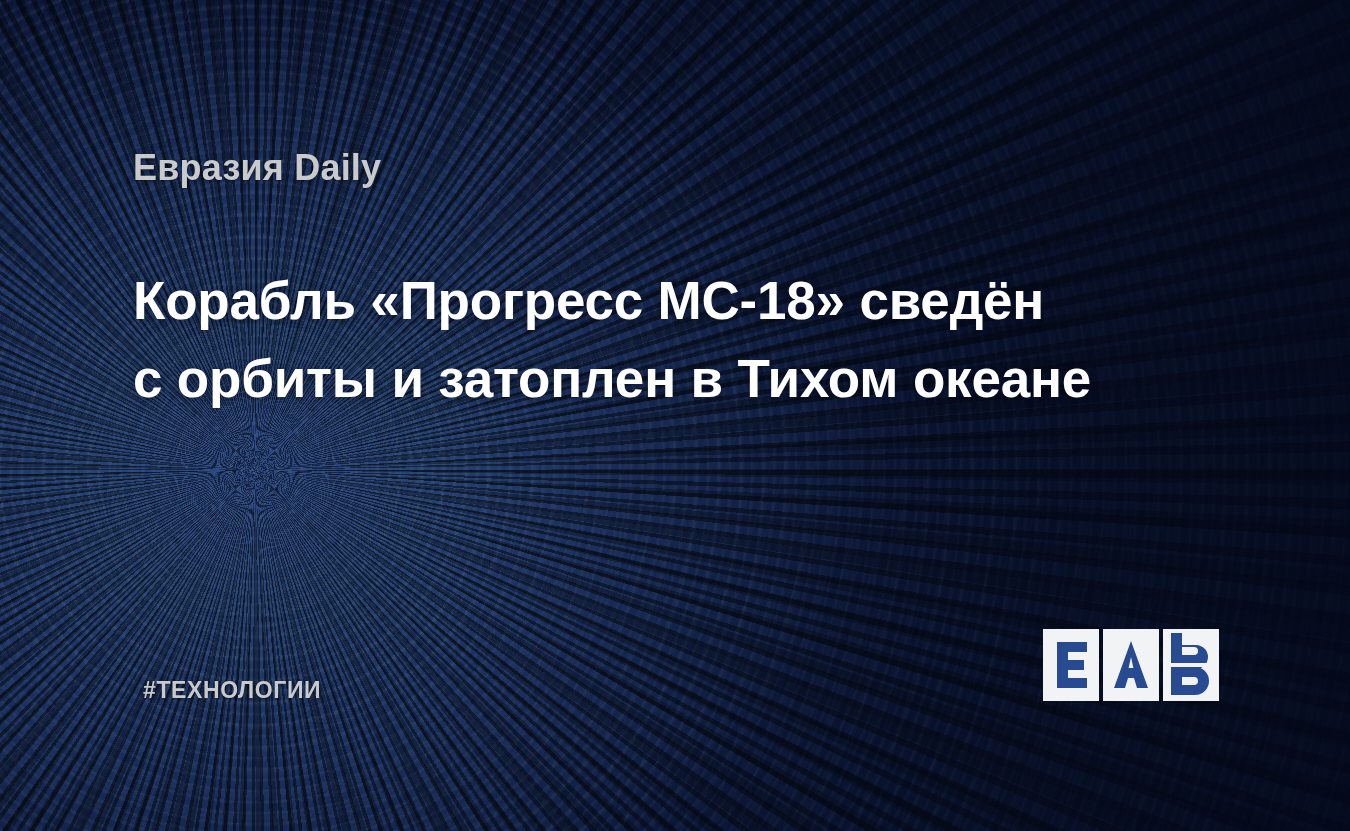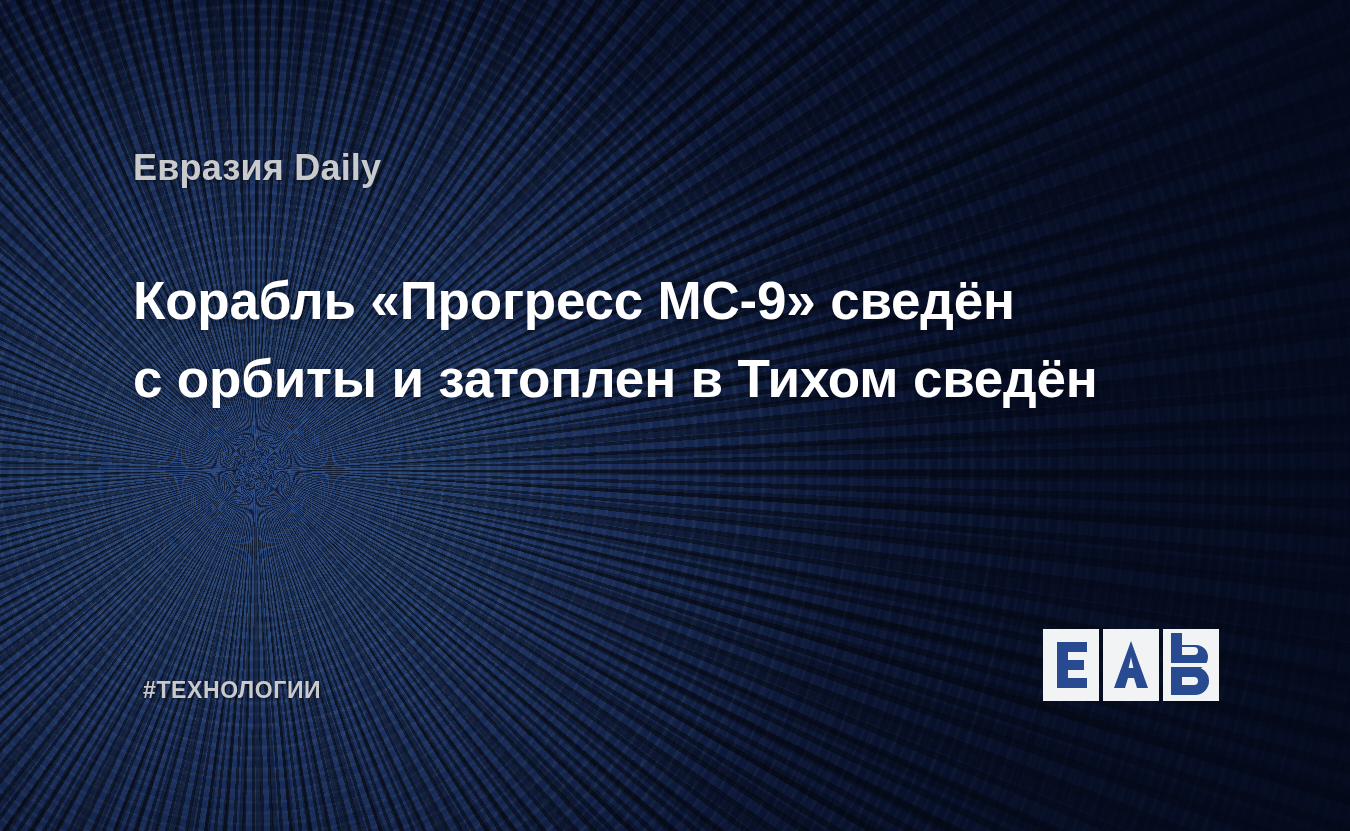--- a/index.html
+++ b/index.html
@@ -165,22 +165,22 @@
   <div class="bg-layer bg-arcs"></div>
   <div class="bg-layer bg-arcs2"></div>
   <div class="bg-layer bg-dash"></div>
   <div class="bg-layer bg-dash2"></div>
   <div class="bg-layer bg-streaks"></div>
   <div class="bg-layer bg-vignette"></div>
 
   <div class="site-name">Евразия Daily</div>
 
   <h1 class="headline">
-    <span class="hl-line">Корабль «Прогресс МС-9» сведён</span>
-    <span class="hl-line">с орбиты и затоплен в Тихом сведён</span>
+    <span class="hl-line">Корабль «Прогресс МС-18» сведён</span>
+    <span class="hl-line">с орбиты и затоплен в Тихом океане</span>
   </h1>
 
   <div class="topic-tag">#ТЕХНОЛОГИИ</div>
 
   <div class="logo">
 
     <span class="logo-tile">
       <svg width="56" height="72" viewBox="0 0 56 72" aria-hidden="true">
         <rect x="0" y="0" width="56" height="72" fill="#f2f3f4"></rect>
         <path d="M14 13 H44 V23 H25 V31 H41 V41 H25 V49 H44 V59 H14 Z" fill="#274a91"></path>

